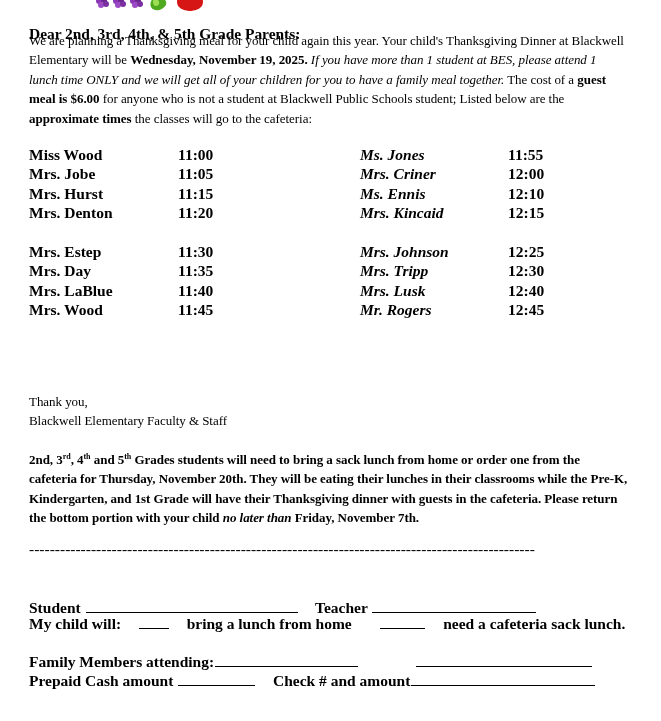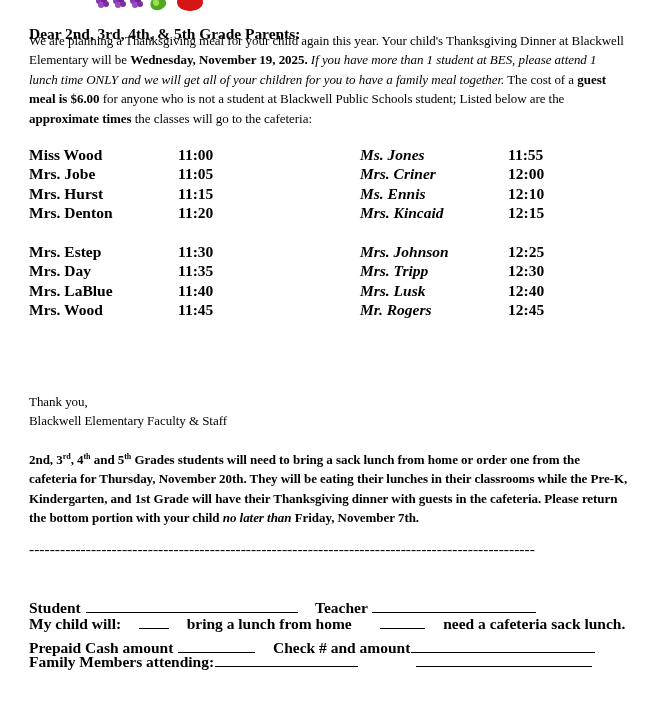--- a/index.html
+++ b/index.html
@@ -174,21 +174,21 @@
     position: absolute;
     left: 29px;
     font-weight: bold;
     font-size: 15.5px;
     line-height: 19.4px;
     white-space: nowrap;
   }
   #form-student  { top: 598px; }
   #form-choice   { top: 614px; }
   #form-family   { top: 652px; }
-  #form-payment  { top: 638px; text-align: center; }
+  #form-payment  { top: 671px; text-align: center; }
 
   .ul {
     display: inline-block;
     border-bottom: 1.6px solid #000;
     height: 13px;
     vertical-align: baseline;
     margin: 0 1px;
   }
   .ul-student { width: 212px; }
   .ul-teacher { width: 164px; }

